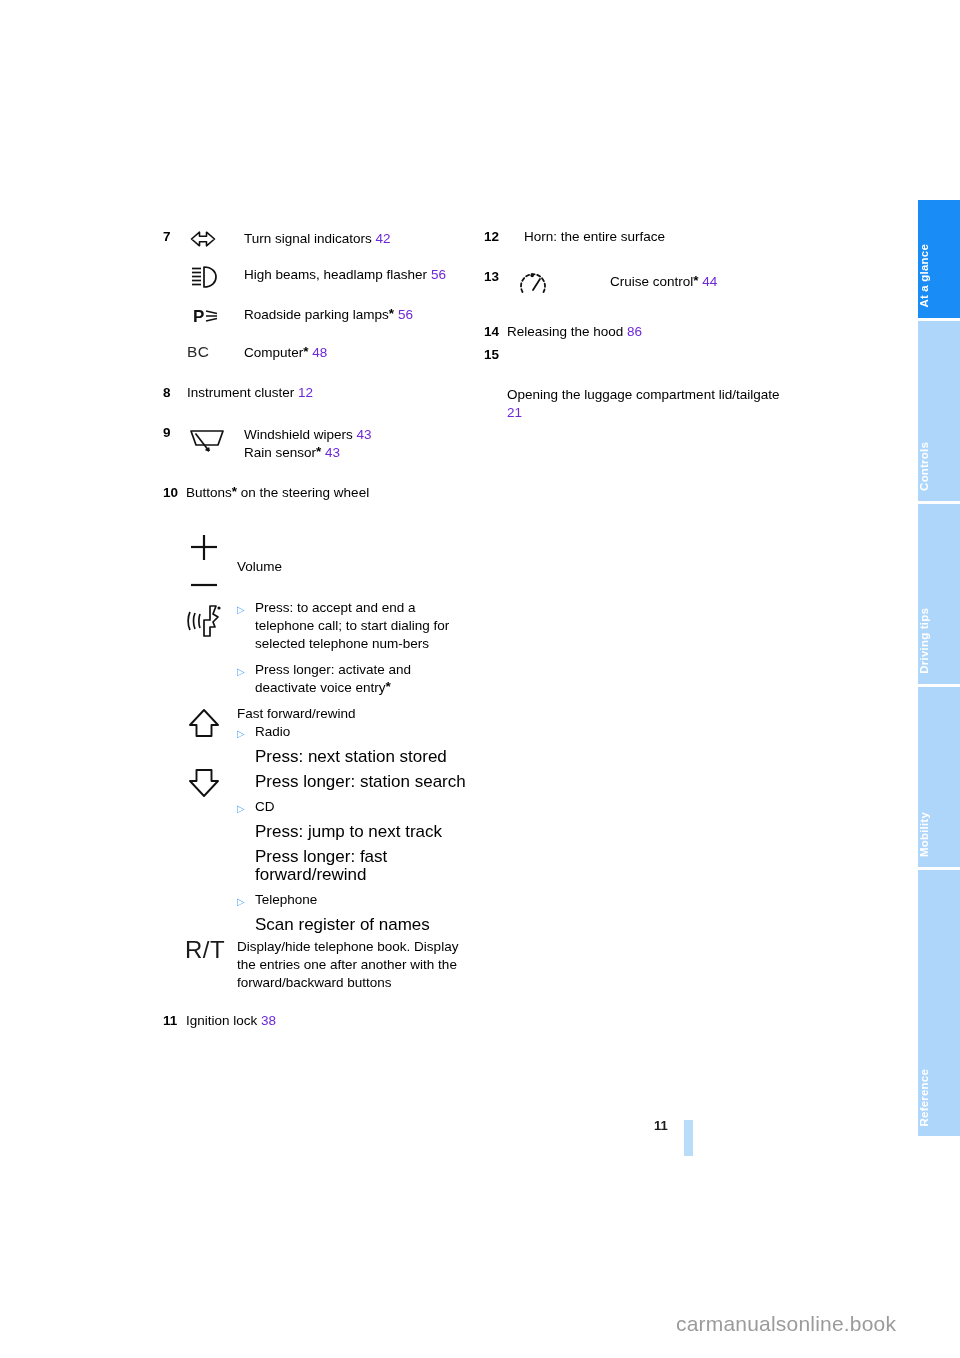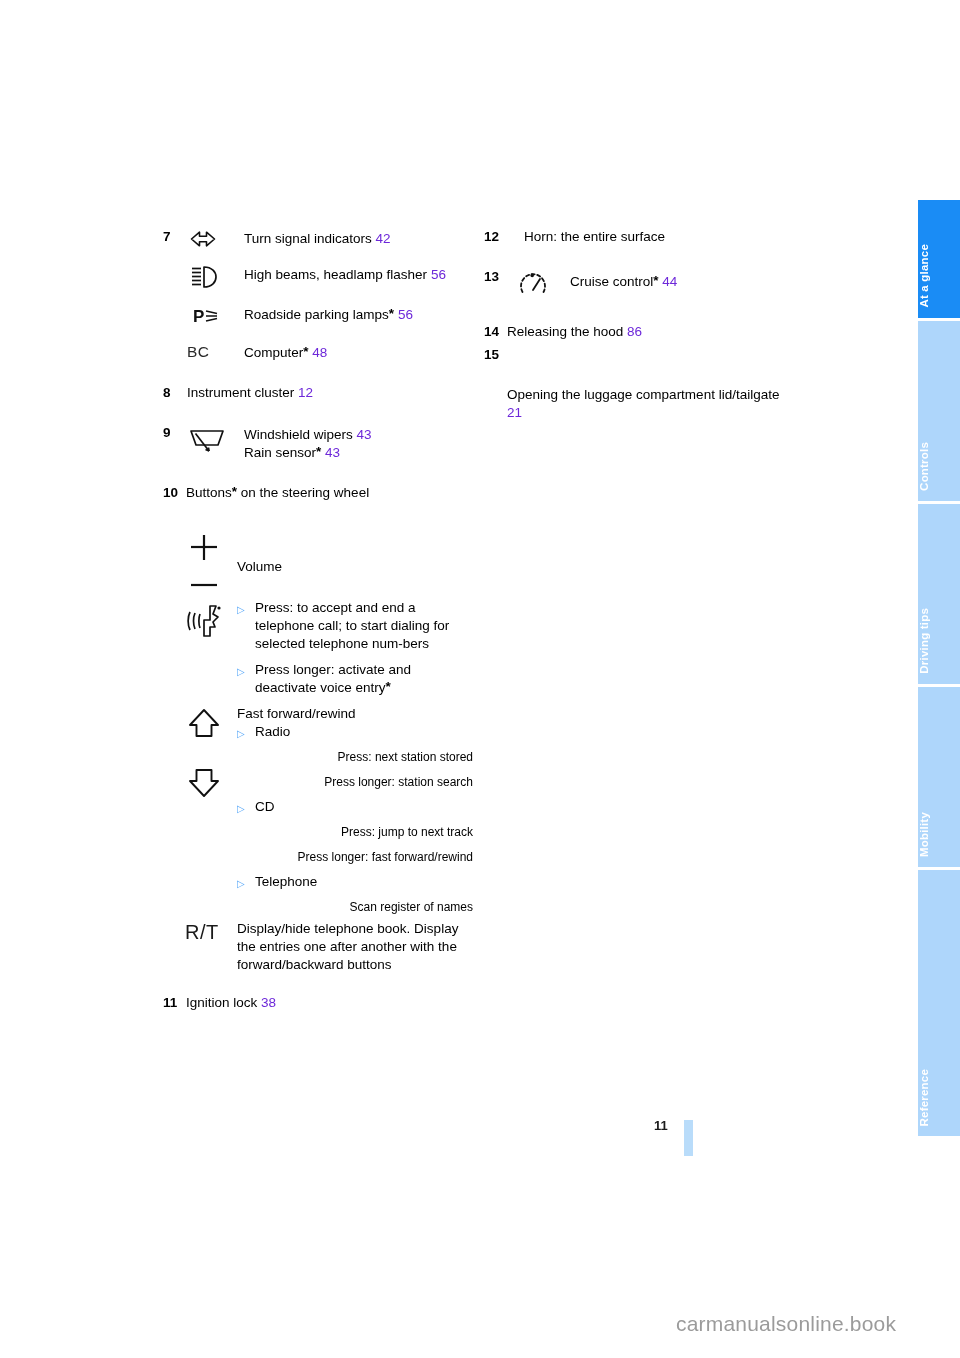--- a/index.html
+++ b/index.html
@@ -99,34 +99,33 @@
     flex: 0 0 auto;
     width: 18px;
     padding-top: 4px;
     color: #5aa9f8;
     font-size: 10px;
     line-height: 14px;
   }
   .btxt { flex: 1 1 auto; }
   .bsub {
     padding-left: 18px;
-    font-size: 12px;
+    font-size: 17px;
     line-height: 18px;
-    text-align: right;
   }
   .spacer-m { height: 15px; }
   .spacer-l { height: 22px; }
 
   
   .ic { display:block; }
 
   
   .rt-glyph {
     font-family: "Liberation Sans", sans-serif;
-    font-size: 20px;
+    font-size: 24px;
     letter-spacing: 0.5px;
     line-height: 22px;
     color: #1a1a1a;
   }
   .bc-glyph {
     font-family: "Liberation Sans", sans-serif;
     font-size: 15.5px;
     letter-spacing: 0.5px;
     line-height: 18px;
     color: #2a2a2a;
@@ -434,21 +433,21 @@
       <div class="num num-narrow">13</div>
       <div class="entry-body">
         <div class="iconline">
           <div class="iconcell" style="width:52px;padding-left:13px;">
             <svg class="ic" width="34" height="32" viewBox="0 0 34 32" aria-hidden="true">
               <path d="M4.5 23 A12 12 0 1 1 25.5 23" fill="none" stroke="#111" stroke-width="1.8" stroke-linecap="round" stroke-dasharray="3.2 2.6"></path>
               <line x1="15" y1="21" x2="22" y2="10" stroke="#111" stroke-width="1.8" stroke-linecap="round"></line>
               <circle cx="14.2" cy="6.4" r="1.8" fill="#111"></circle>
             </svg>
           </div>
-          <div class="labelcell" style="padding-top:5px;">
+          <div class="labelcell" style="padding-top:5px;margin-left:40px;">
             <span>Cruise control</span><span class="ast">*</span>
             <span class="pg">44</span>
           </div>
         </div>
       </div>
     </div>
 
     <div class="spacer-l"></div>
 
     <div class="entry">

